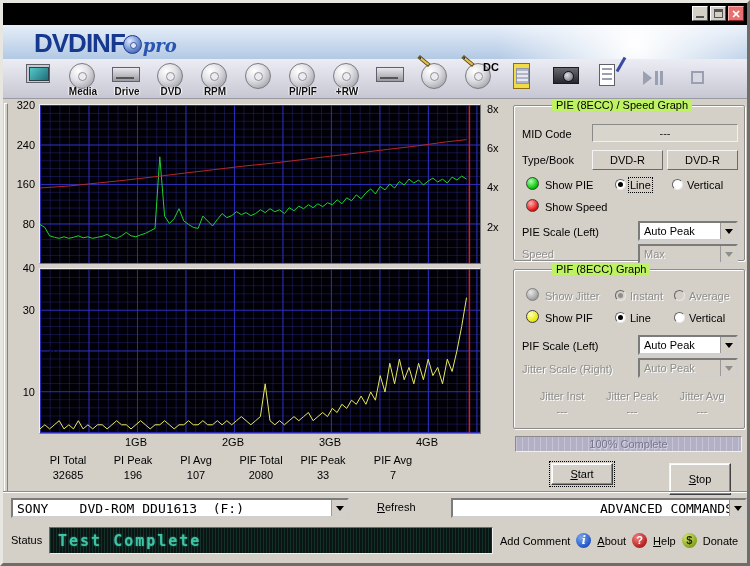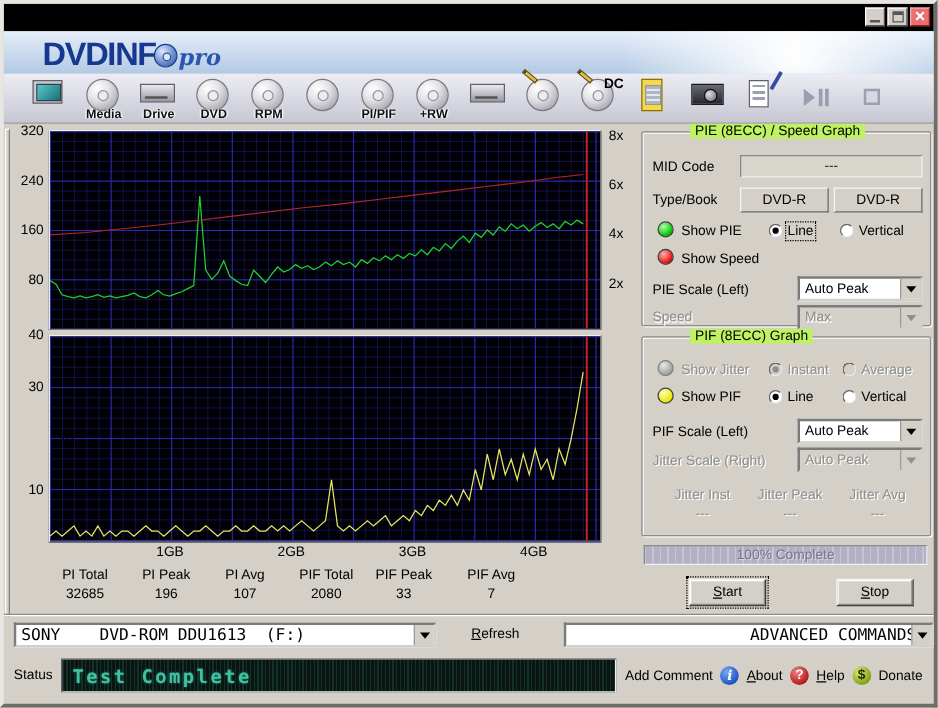--- a/index.html
+++ b/index.html
@@ -358,21 +358,21 @@
     <div class="statcol disabled" style="left:155px; top:120px; width:66px;">
         <div>Jitter Avg</div>
         <div class="v">---</div>
       </div>
   </div>
 
   <div id="progressbar">
       <span>100% Complete</span>
     </div>
   <button class="btn95 focusdots" style="left:548px; top:460px; width:62px; height:22px;"><span class="mn">Start</span></button>
-  <button class="btn95" style="left:666px; top:460px; width:62px; height:22px;text-align:center;"><span class="mn">Stop</span></button>
+  <button class="btn95" style="left:666px; top:460px; width:62px; height:32px;text-align:center;"><span class="mn">Stop</span></button>
 
   <div class="hsep" style="top:488px;"></div>
 
   <div class="combo mono" style="left:8px; top:495px; width:338px; height:20px; font-size:13px;">
     <span class="val" style="top:1px;">SONY    DVD-ROM DDU1613  (F:)</span>
       <span class="arrowbox"></span>
   </div>
   <span class="rlabel mn" style="left:374px; top:498px; position:absolute; font-size:11px;">Refresh</span>
   <div class="combo mono" style="left:448px; top:495px; width:296px; height:20px; font-size:13px;">
     <span class="val" style="top:1px; left:2px; width:278px; text-align:right;">ADVANCED COMMANDS</span>

